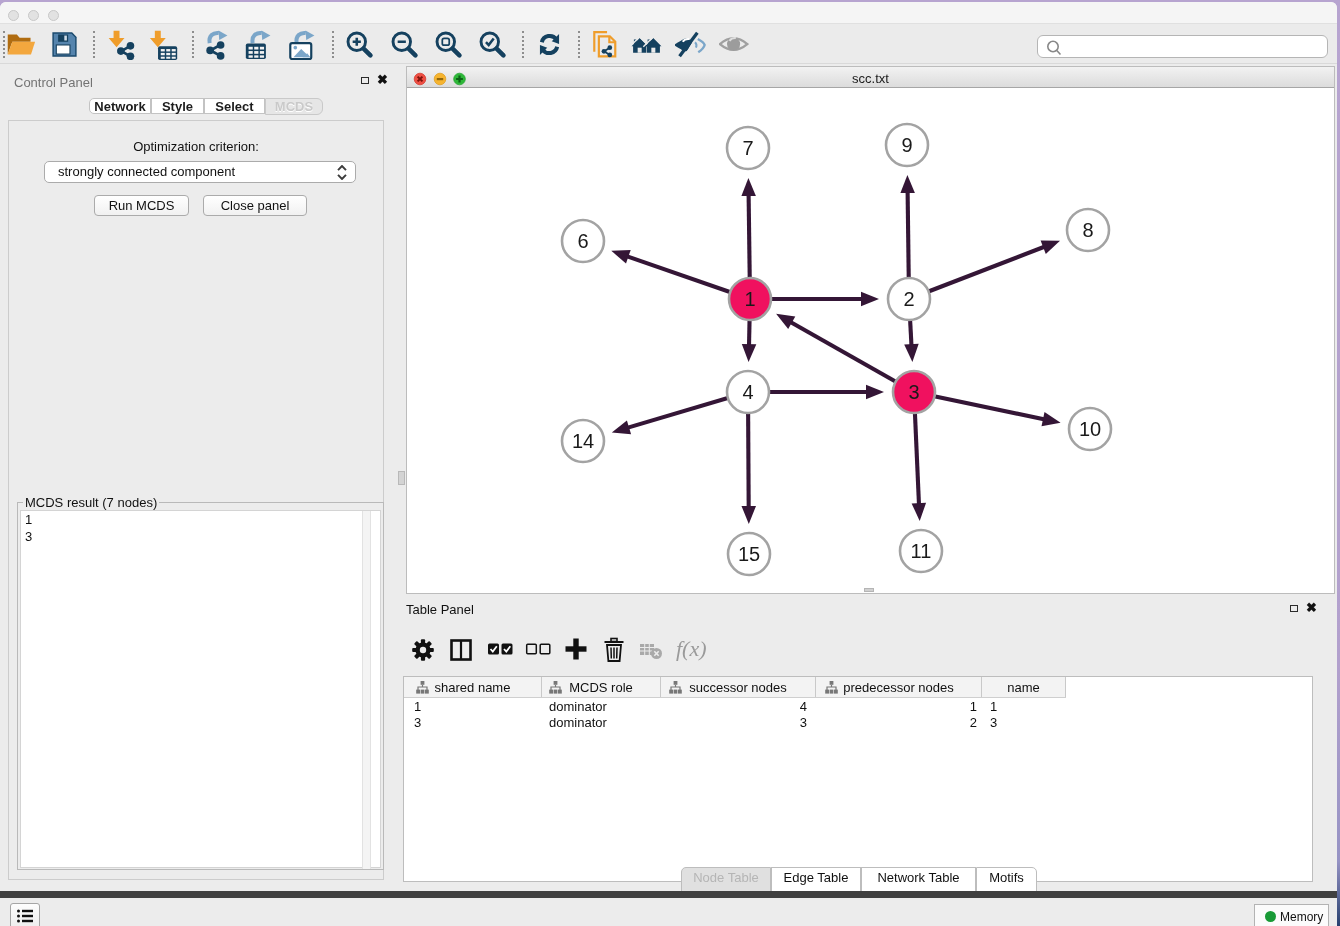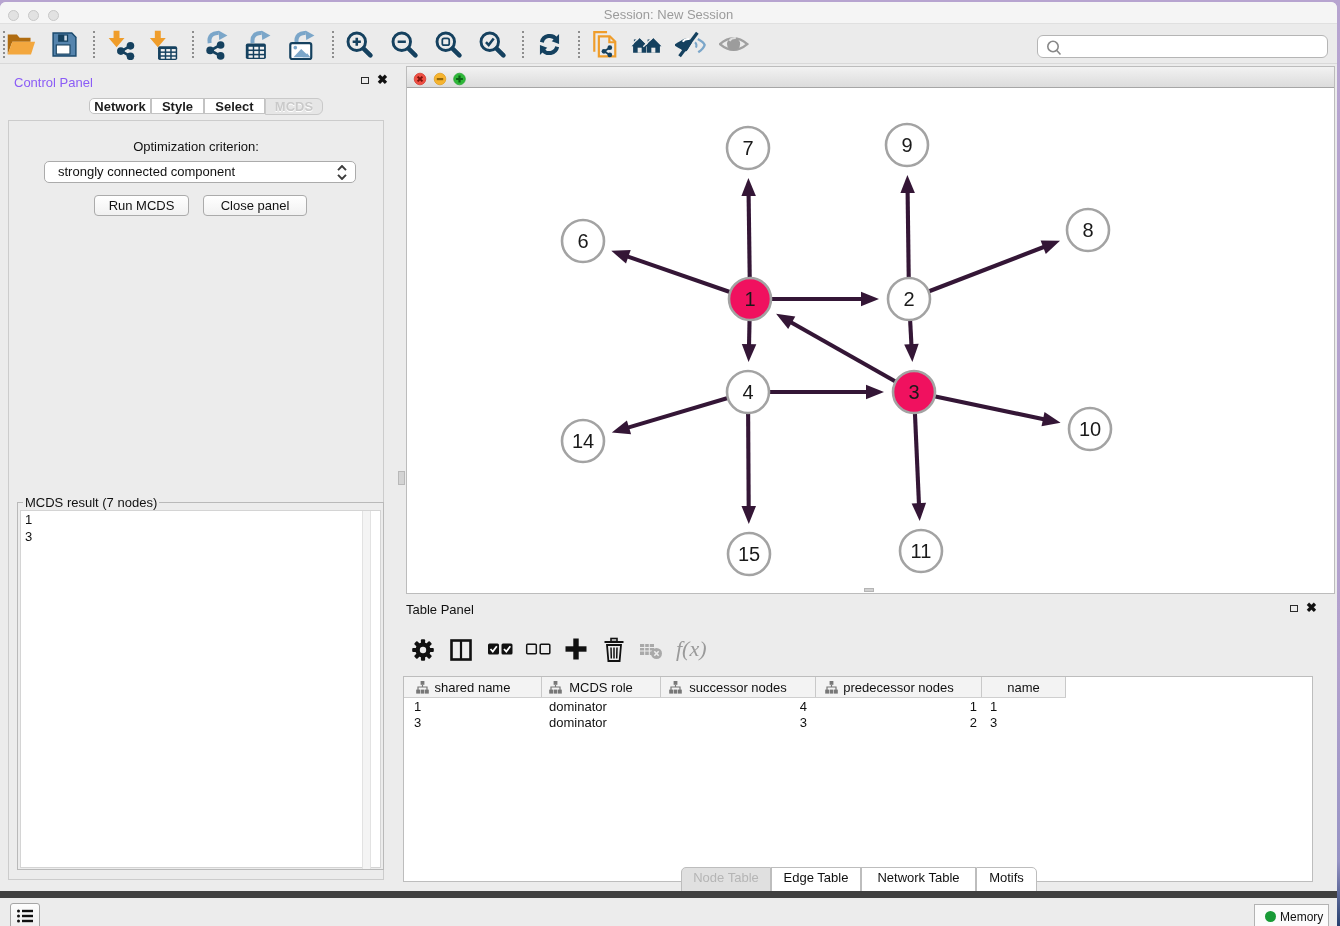--- a/index.html
+++ b/index.html
@@ -10,21 +10,21 @@
 #mtb { position:absolute; left:0; top:0; width:100%; height:22px; background:#f5f5f5; border-bottom:1px solid #e0e0e0; }
 .mdot { position:absolute; top:7.5px; width:11px; height:11px; border-radius:50%; background:#e2e2e2; border:1px solid #c8c8c8; }
 #mtitle { position:absolute; top:5px; width:100%; text-align:center; font-size:13px; color:#9b9b9b; }
 
 #tbar { position:absolute; left:0; top:22px; width:100%; height:40px; background:#ebebeb; border-bottom:1px solid #d9d9d9; }
 .sep { position:absolute; top:7px; height:27px; width:0px; border-left:2px dotted #8d8d8d; }
 .ticon { position:absolute; top:5px; width:31px; height:31px; }
 #search { position:absolute; left:1037px; top:11px; width:291px; height:23px; background:#fff; border:1px solid #b5b5b5; border-radius:6px; }
 
 #cp { position:absolute; left:0; top:62px; width:392px; height:829px; background:#ececec; }
-#cphead { position:absolute; left:14px; top:11px; font-size:13px; color:#8b5cf6; }
+#cphead { position:absolute; left:14px; top:11px; font-size:13px; color:#737373; }
 
 .tab { position:absolute; top:34px; height:16px; border:1px solid #c3c3c3; background:#fff; font-size:13px; font-weight:bold; color:#1c1c1c; text-align:center; line-height:15px; }
 
 #netwin { position:absolute; left:406px; top:64px; width:929px; height:528px; background:#fff; border:1px solid #bcbcbc; }
 #nettb { position:absolute; left:0; top:0; width:100%; height:21px; background:linear-gradient(180deg,#f2f2f2,#dcdcdc); border-bottom:1px solid #a6a6a6; }
 #nettitle { position:absolute; top:4px; width:100%; text-align:center; font-size:13px; color:#1a1a1a; }
 
 #tp { position:absolute; left:395px; top:592px; width:929px; height:299px; background:#ececec; }
 #tphead { position:absolute; left:11px; top:8px; font-size:13px; color:#111; }
 #ttable { position:absolute; left:8px; top:82px; width:910px; height:206px; background:#fff; border:1px solid #bdbdbd;padding-left:19px; }
@@ -36,21 +36,20 @@
 
 #sbar { position:absolute; left:0; bottom:0; width:100%; height:35px; background:#ececec; border-top:7px solid #404040; }
 </style>
 </head>
 <body>
 <div id="app">
   <div id="mtb">
     <div class="mdot" style="left:8px;"></div>
     <div class="mdot" style="left:28px;"></div>
     <div class="mdot" style="left:48px;"></div>
-    <div id="mtitle">Session: New Session</div>
   </div>
   <div id="tbar">
     <div class="sep" style="left:3px;"></div>
     <div class="sep" style="left:93px;"></div>
     <div class="sep" style="left:192px;"></div>
     <div class="sep" style="left:332px;"></div>
     <div class="sep" style="left:522px;"></div>
     <div class="sep" style="left:578px;"></div>
 <div class="ticon" style="left:5px;"><svg width="31" height="31" viewBox="0 0 34 34">
           <path d="M3,28 L3,6 L13,6 L16,9.5 L28,9.5 L28,14 L8,14 Z" fill="#b06c10"></path>
@@ -228,20 +227,21 @@
   <div id="netwin">
     <div id="nettb">
       <svg width="70" height="16" viewBox="0 0 70 16" style="position:absolute; left:6px; top:4px;">
         <circle cx="7" cy="8" r="5.8" fill="#ee4f43" stroke="#d63f33" stroke-width="0.8"></circle>
         <path d="M4.6,5.6 L9.4,10.4 M9.4,5.6 L4.6,10.4" stroke="#7c120b" stroke-width="2"></path>
         <circle cx="27" cy="8" r="5.8" fill="#f6b42f" stroke="#e0a025" stroke-width="0.8"></circle>
         <rect x="23.8" y="7" width="6.4" height="2.2" fill="#91660a"></rect>
         <circle cx="46.5" cy="8" r="5.8" fill="#2eb838" stroke="#27a532" stroke-width="0.8"></circle>
         <path d="M46.5,4.6 V11.4 M43.1,8 H49.9" stroke="#0d6116" stroke-width="2.2"></path>
       </svg>
+      <div id="nettitle">scc.txt</div>
     </div>
     <svg id="graph" width="927" height="505" style="position:absolute; left:0; top:21px;">
 <line x1="343" y1="211" x2="341.6" y2="106.0" stroke="#341636" stroke-width="4.1"></line>
 <polygon points="341.4,90.0 348.9,107.9 334.4,108.1" fill="#341636"></polygon>
 <line x1="343" y1="211" x2="219.5" y2="168.1" stroke="#341636" stroke-width="4.1"></line>
 <polygon points="204.3,162.8 223.7,161.9 219.0,175.6" fill="#341636"></polygon>
 <line x1="343" y1="211" x2="456.0" y2="211.0" stroke="#341636" stroke-width="4.1"></line>
 <polygon points="472.0,211.0 454.0,218.2 454.0,203.8" fill="#341636"></polygon>
 <line x1="343" y1="211" x2="342.0" y2="258.0" stroke="#341636" stroke-width="4.1"></line>
 <polygon points="341.6,274.0 334.8,255.9 349.3,256.2" fill="#341636"></polygon>

